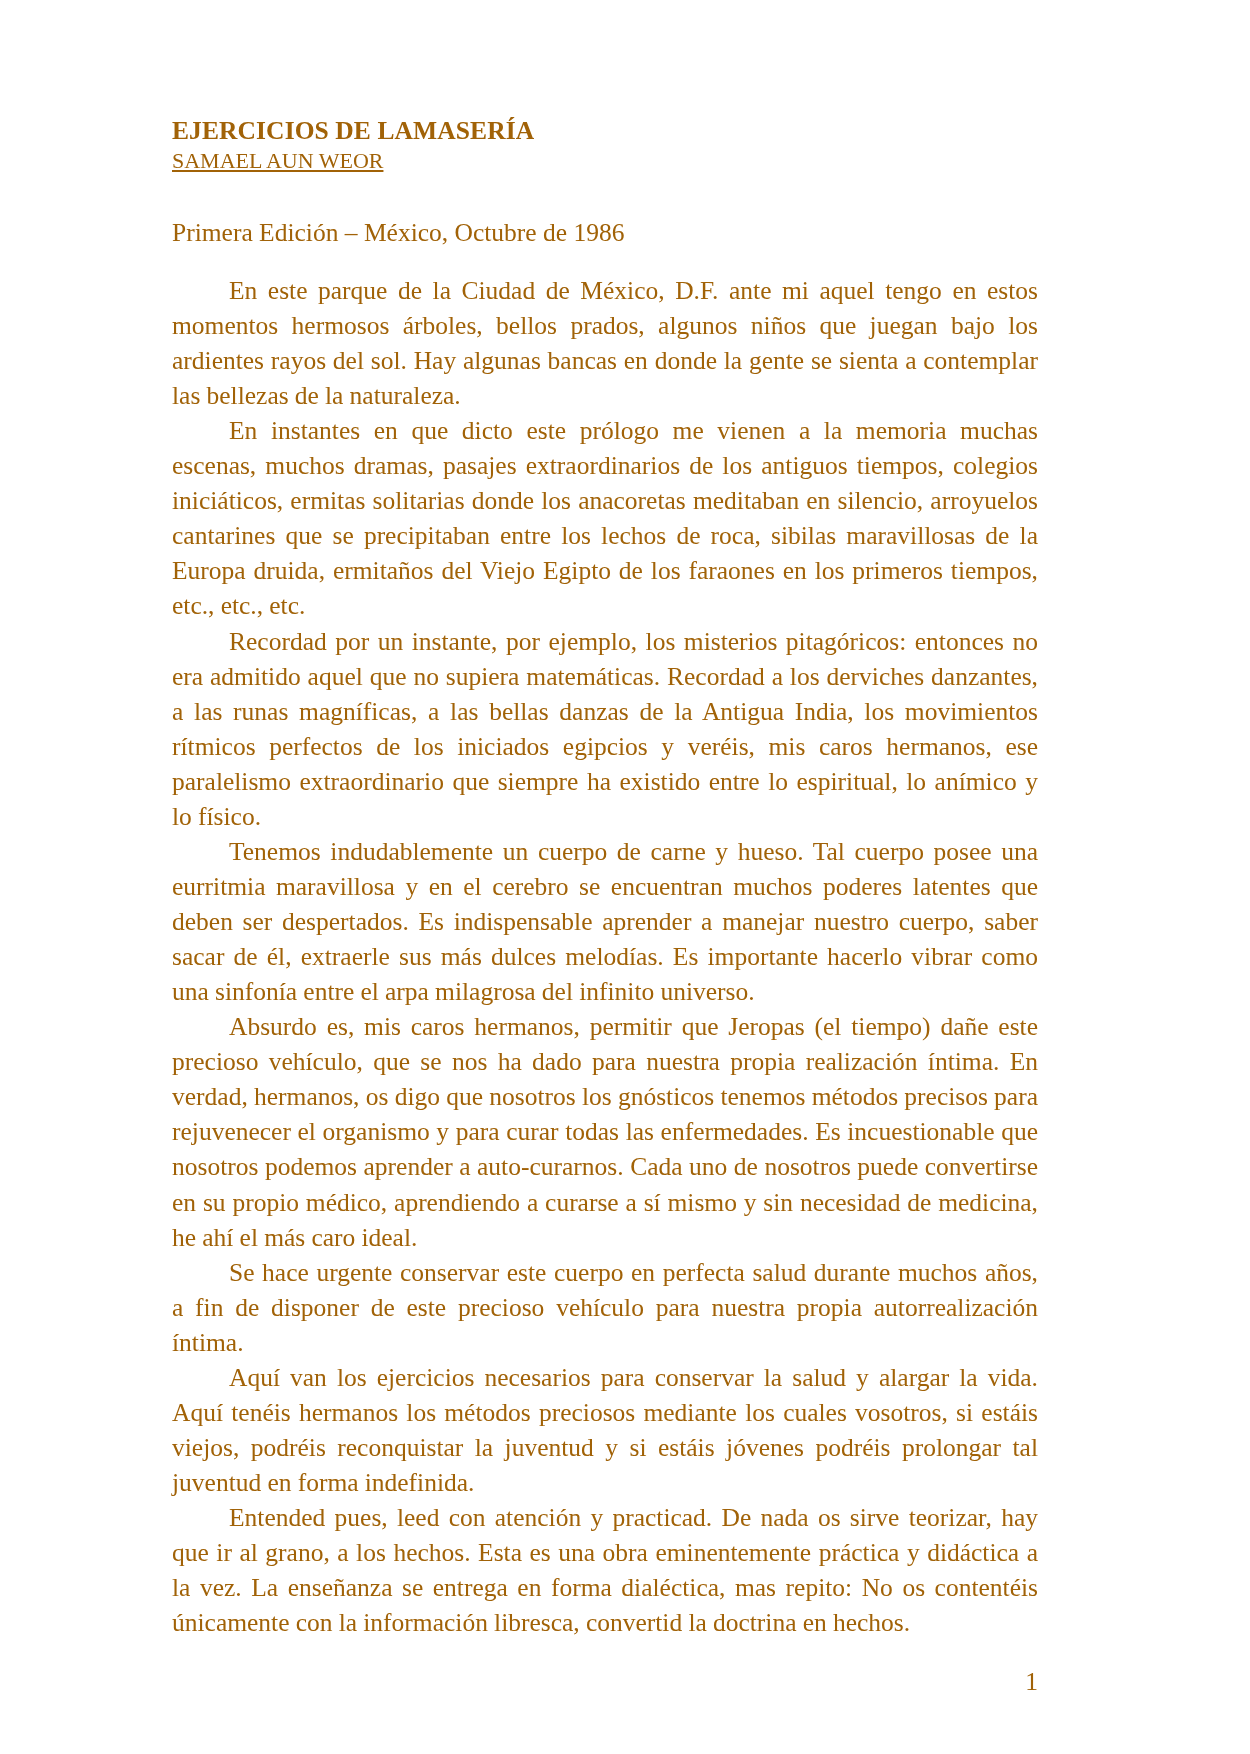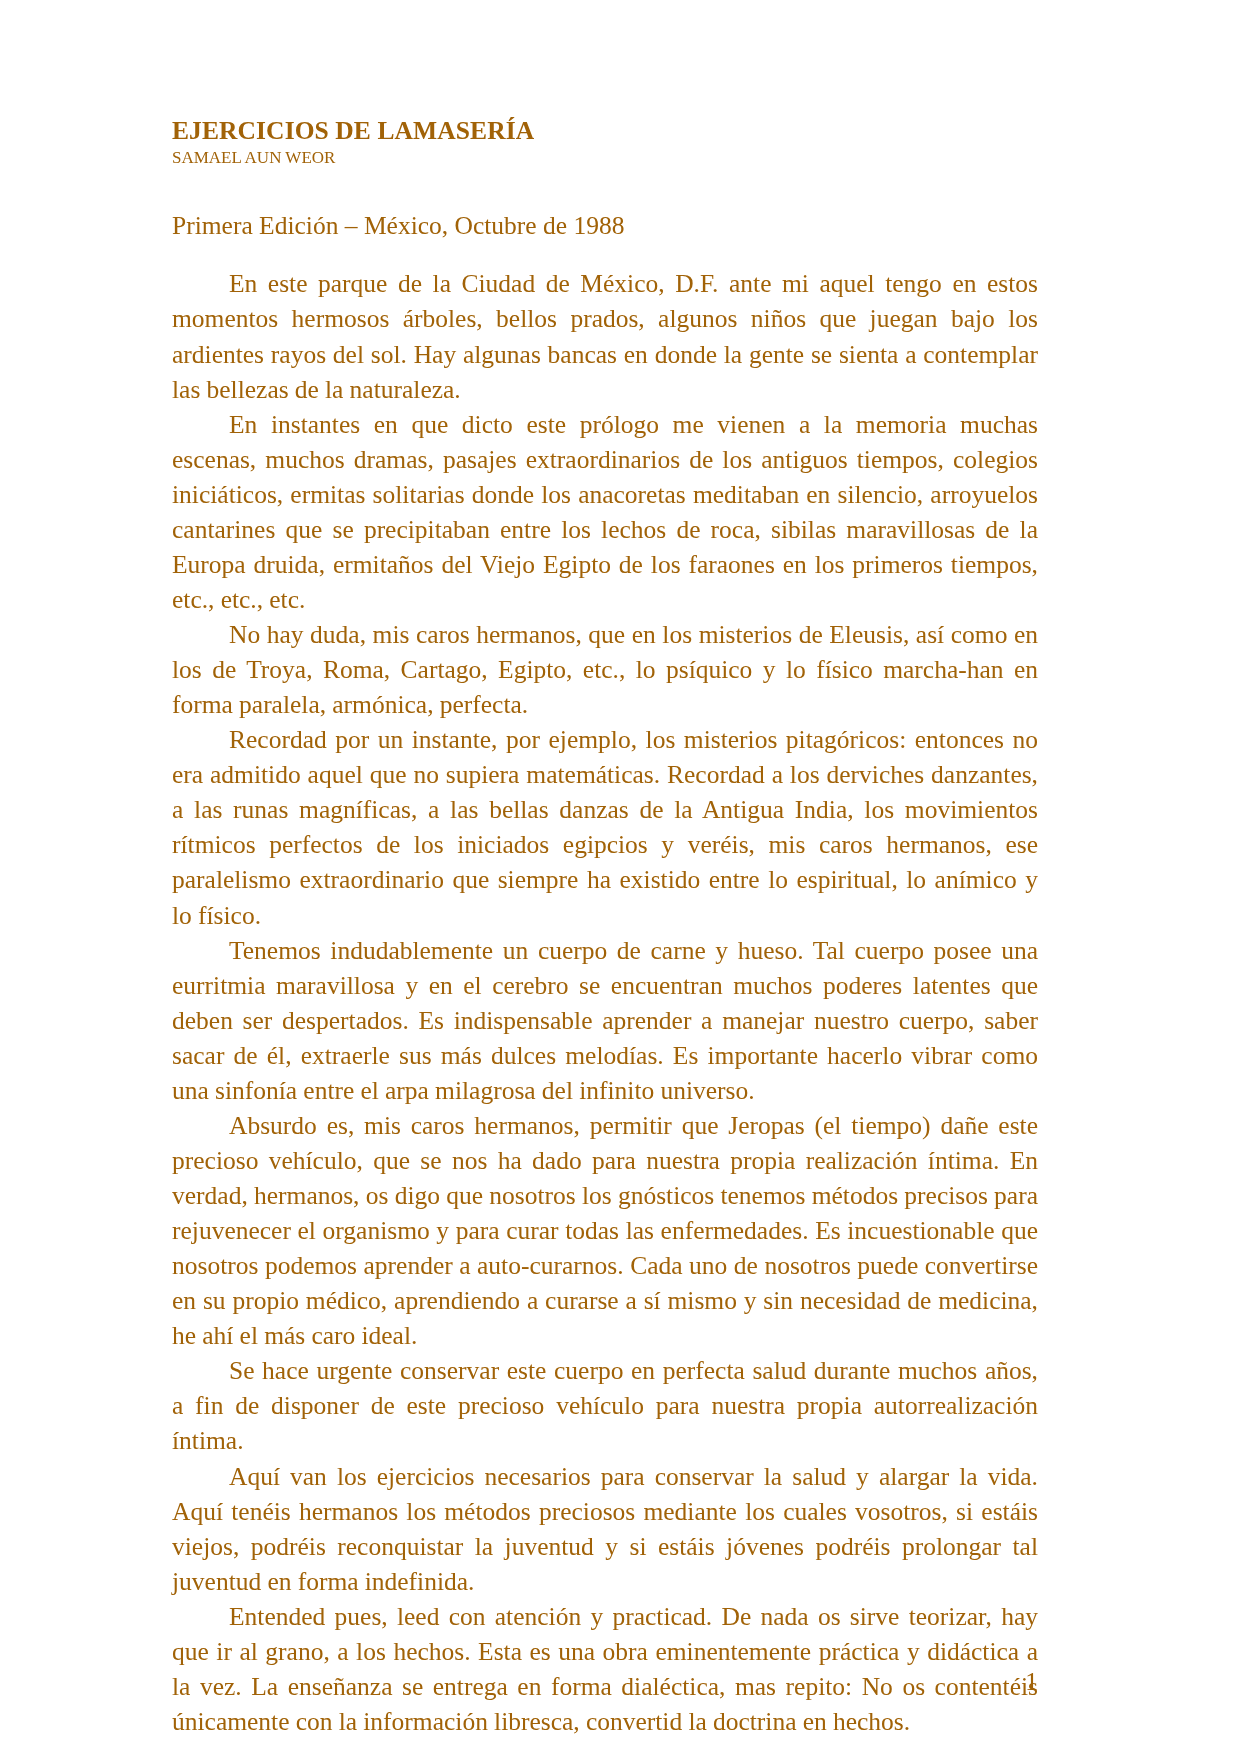--- a/index.html
+++ b/index.html
@@ -19,24 +19,25 @@
     margin-top: 14px;
   }
   .doc-title {
     font-size: 25.5px;
     font-weight: bold;
     line-height: 1.30;
     letter-spacing: 0.1px;
     margin: 0;
   }
   .doc-author {
-    font-size: 17px;
+    font-size: 22px;
     font-weight: normal;
     line-height: 1.30;
     margin: 0 0 0 0;
+    text-decoration: underline;
   }
   .doc-edition {
     font-size: 25.5px;
     font-weight: normal;
     line-height: 1.30;
     margin: 40px 0 0 0;
   }
   .section-heading {
     font-size: 25.5px;
     font-weight: normal;
@@ -66,27 +67,26 @@
   }
 </style>
 </head>
 <body>
 
 <div class="page">
 
   <h1 class="doc-title">EJERCICIOS DE LAMASERÍA</h1>
   <div class="doc-author">SAMAEL AUN WEOR</div>
 
-  <div class="doc-edition">Primera Edición – México, Octubre de 1988</div>
+  <div class="doc-edition">Primera Edición – México, Octubre de 1986</div>
 
 
   <div class="body-block">
     <p class="para">En este parque de la Ciudad de México, D.F. ante mi aquel tengo en estos momentos hermosos árboles, bellos prados, algunos niños que juegan bajo los ardientes rayos del sol. Hay algunas bancas en donde la gente se sienta a contemplar las bellezas de la naturaleza.</p>
     <p class="para">En instantes en que dicto este prólogo me vienen a la memoria muchas escenas, muchos dramas, pasajes extraordinarios de los antiguos tiempos, colegios iniciáticos, ermitas solitarias donde los anacoretas meditaban en silencio, arroyuelos cantarines que se precipitaban entre los lechos de roca, sibilas maravillosas de la Europa druida, ermitaños del Viejo Egipto de los faraones en los primeros tiempos, etc., etc., etc.</p>
-    <p class="para">No hay duda, mis caros hermanos, que en los misterios de Eleusis, así como en los de Troya, Roma, Cartago, Egipto, etc., lo psíquico y lo físico marcha-han en forma paralela, armónica, perfecta.</p>
     <p class="para">Recordad por un instante, por ejemplo, los misterios pitagóricos: entonces no era admitido aquel que no supiera matemáticas. Recordad a los derviches danzantes, a las runas magníficas, a las bellas danzas de la Antigua India, los movimientos rítmicos perfectos de los iniciados egipcios y veréis, mis caros hermanos, ese paralelismo extraordinario que siempre ha existido entre lo espiritual, lo anímico y lo físico.</p>
     <p class="para">Tenemos indudablemente un cuerpo de carne y hueso. Tal cuerpo posee una eurritmia maravillosa y en el cerebro se encuentran muchos poderes latentes que deben ser despertados. Es indispensable aprender a manejar nuestro cuerpo, saber sacar de él, extraerle sus más dulces melodías. Es importante hacerlo vibrar como una sinfonía entre el arpa milagrosa del infinito universo.</p>
     <p class="para">Absurdo es, mis caros hermanos, permitir que Jeropas (el tiempo) dañe este precioso vehículo, que se nos ha dado para nuestra propia realización íntima. En verdad, hermanos, os digo que nosotros los gnósticos tenemos métodos precisos para rejuvenecer el organismo y para curar todas las enfermedades. Es incuestionable que nosotros podemos aprender a auto-curarnos. Cada uno de nosotros puede convertirse en su propio médico, aprendiendo a curarse a sí mismo y sin necesidad de medicina, he ahí el más caro ideal.</p>
     <p class="para">Se hace urgente conservar este cuerpo en perfecta salud durante muchos años, a fin de disponer de este precioso vehículo para nuestra propia autorrealización íntima.</p>
     <p class="para">Aquí van los ejercicios necesarios para conservar la salud y alargar la vida. Aquí tenéis hermanos los métodos preciosos mediante los cuales vosotros, si estáis viejos, podréis reconquistar la juventud y si estáis jóvenes podréis prolongar tal juventud en forma indefinida.</p>
     <p class="para">Entended pues, leed con atención y practicad. De nada os sirve teorizar, hay que ir al grano, a los hechos. Esta es una obra eminentemente práctica y didáctica a la vez. La enseñanza se entrega en forma dialéctica, mas repito: No os contentéis únicamente con la información libresca, convertid la doctrina en hechos.</p>
   </div>
 
   <div class="page-number">1</div>
 

